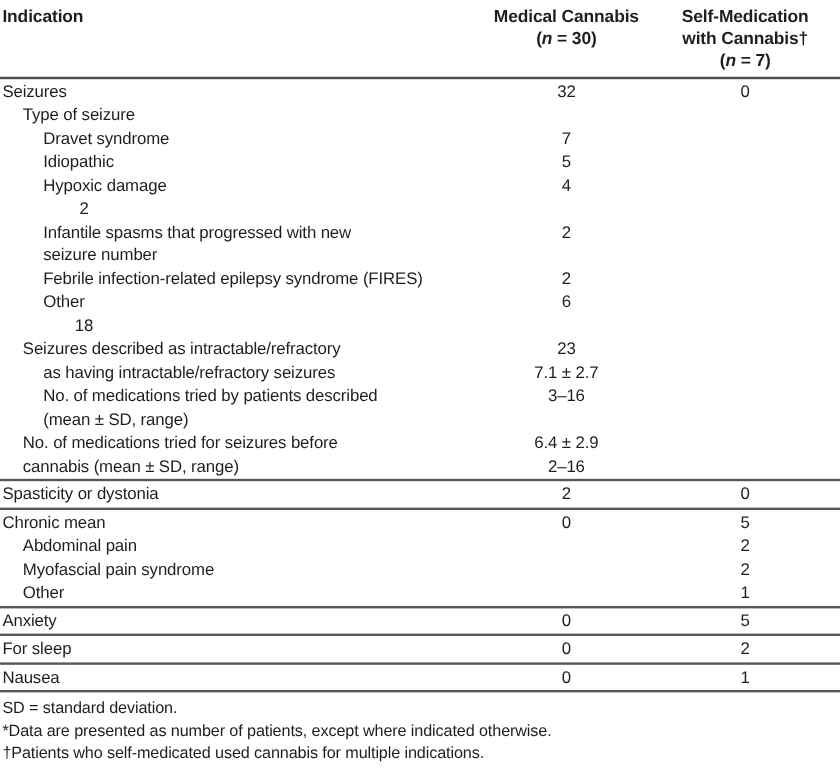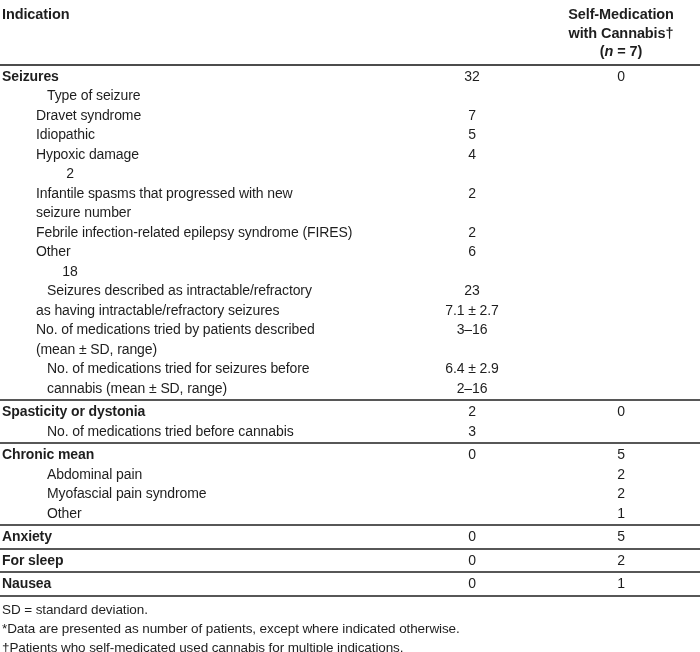--- a/index.html
+++ b/index.html
@@ -14,40 +14,44 @@
   .hc1{flex:1;padding-left:2px;text-align:left;}
   .hc2{width:140px;text-align:center;}
   .hc3{width:158px;text-align:center;}
   .thead i{font-style:italic;}
   
   .rule{height:2px;background:#575757;margin-top:1px;}
   .rule.hd{margin-top:3px;background:#4c4c4c;}
   
   .row{display:flex;font-size:14px;line-height:19.5px;letter-spacing:-0.1px;}
   .lb{flex:1;}
-  .i0{padding-left:2px;font-weight:bold;}
-  .i1{padding-left:19px;margin-left:28px;}
+  .i0{padding-left:2px;}
+  .i1{padding-left:19px;}
   .i2{padding-left:36px;}
   .v1{width:140px;text-align:center;}
   .v2{width:158px;text-align:center;}
   .ln{display:block;}
   .sec{padding-top:1px;}
   
   .fnotes{font-size:13.5px;line-height:19px;padding:3px 0 0 2px;letter-spacing:-0.1px;}
   .fnotes .ln{display:block;}
 </style>
 </head>
 <body>
 
 <div class="tbl">
 
   <div class="thead">
     <div class="hc1">
       <span>Indication</span>
     </div>
+    <div class="hc2">
+      <span class="ln">Medical Cannabis</span>
+      <span class="ln"><span>(</span><i>n</i><span> = 30)</span></span>
+    </div>
     <div class="hc3">
       <span class="ln">Self-Medication</span>
       <span class="ln">with Cannabis†</span>
       <span class="ln"><span>(</span><i>n</i><span> = 7)</span></span>
     </div>
   </div>
 
   <div class="rule hd"></div>
 
   <div class="sec">
@@ -203,31 +207,20 @@
       <div class="lb i0">
           <span class="ln">Spasticity or dystonia</span>
         </div>
       <div class="v1">
           <span class="ln">2</span>
         </div>
       <div class="v2">
           <span class="ln">0</span>
         </div>
     </div>
-    <div class="row">
-      <div class="lb i1">
-          <span class="ln">No. of medications tried before cannabis</span>
-        </div>
-      <div class="v1">
-          <span class="ln">3</span>
-        </div>
-      <div class="v2">
-          <span class="ln"></span>
-        </div>
-    </div>
   </div>
 
   <div class="rule"></div>
 
   <div class="sec">
     <div class="row">
       <div class="lb i0">
           <span class="ln">Chronic mean</span>
         </div>
       <div class="v1">

